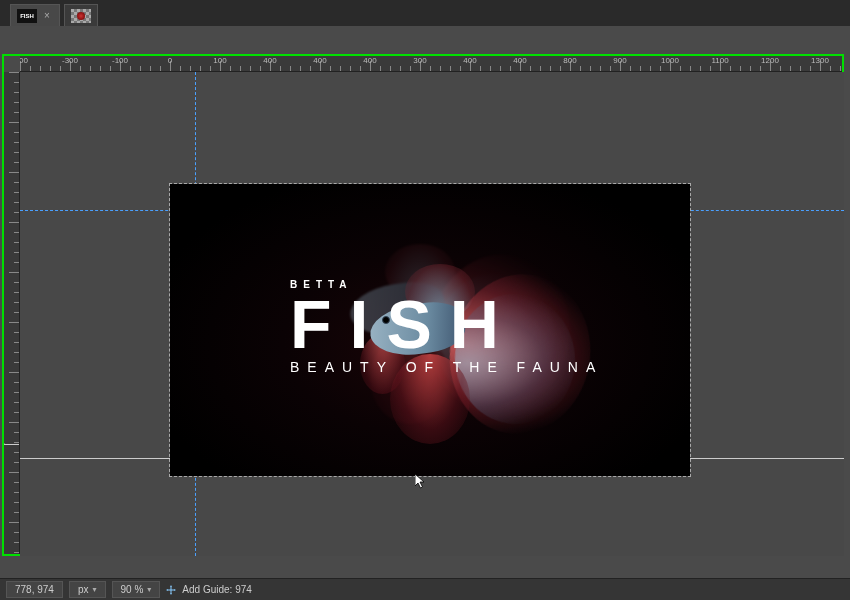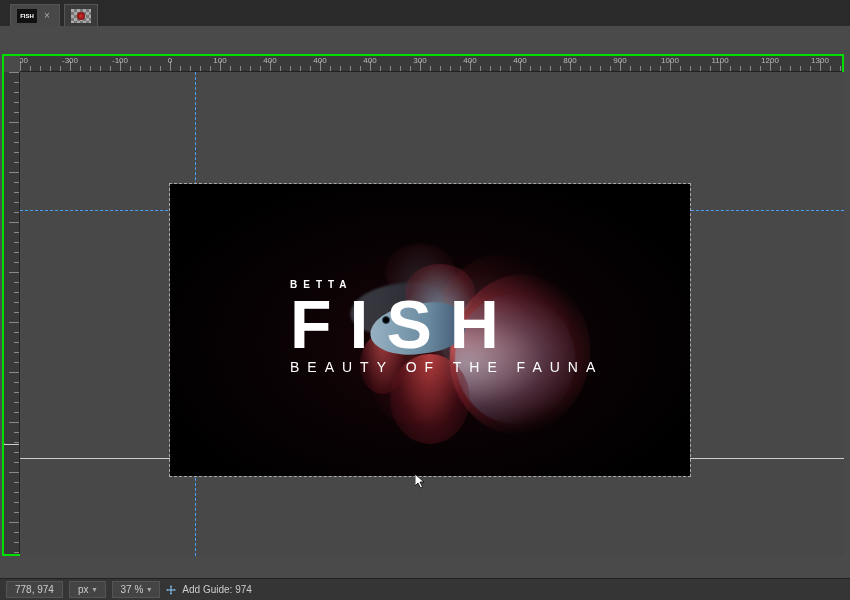--- a/index.html
+++ b/index.html
@@ -523,21 +523,21 @@
 
   <div class="status-bar">
     <div class="status-segment">
       <span>778, 974</span>
     </div>
     <div class="status-segment">
       <span>px</span>
       <span class="status-caret">▾</span>
     </div>
     <div class="status-segment">
-      <span>37 %</span>
+      <span>90 %</span>
       <span class="status-caret">▾</span>
     </div>
     <span class="status-icon">
       <svg viewBox="0 0 10 10">
           <path d="M5 0 L6 2 L5.5 2 L5.5 4.5 L8 4.5 L8 4 L10 5 L8 6 L8 5.5 L5.5 5.5 L5.5 8 L6 8 L5 10 L4 8 L4.5 8 L4.5 5.5 L2 5.5 L2 6 L0 5 L2 4 L2 4.5 L4.5 4.5 L4.5 2 L4 2 Z" fill="#8cf"></path>
         </svg>
     </span>
     <span>Add Guide: 974</span>
   </div>
 

